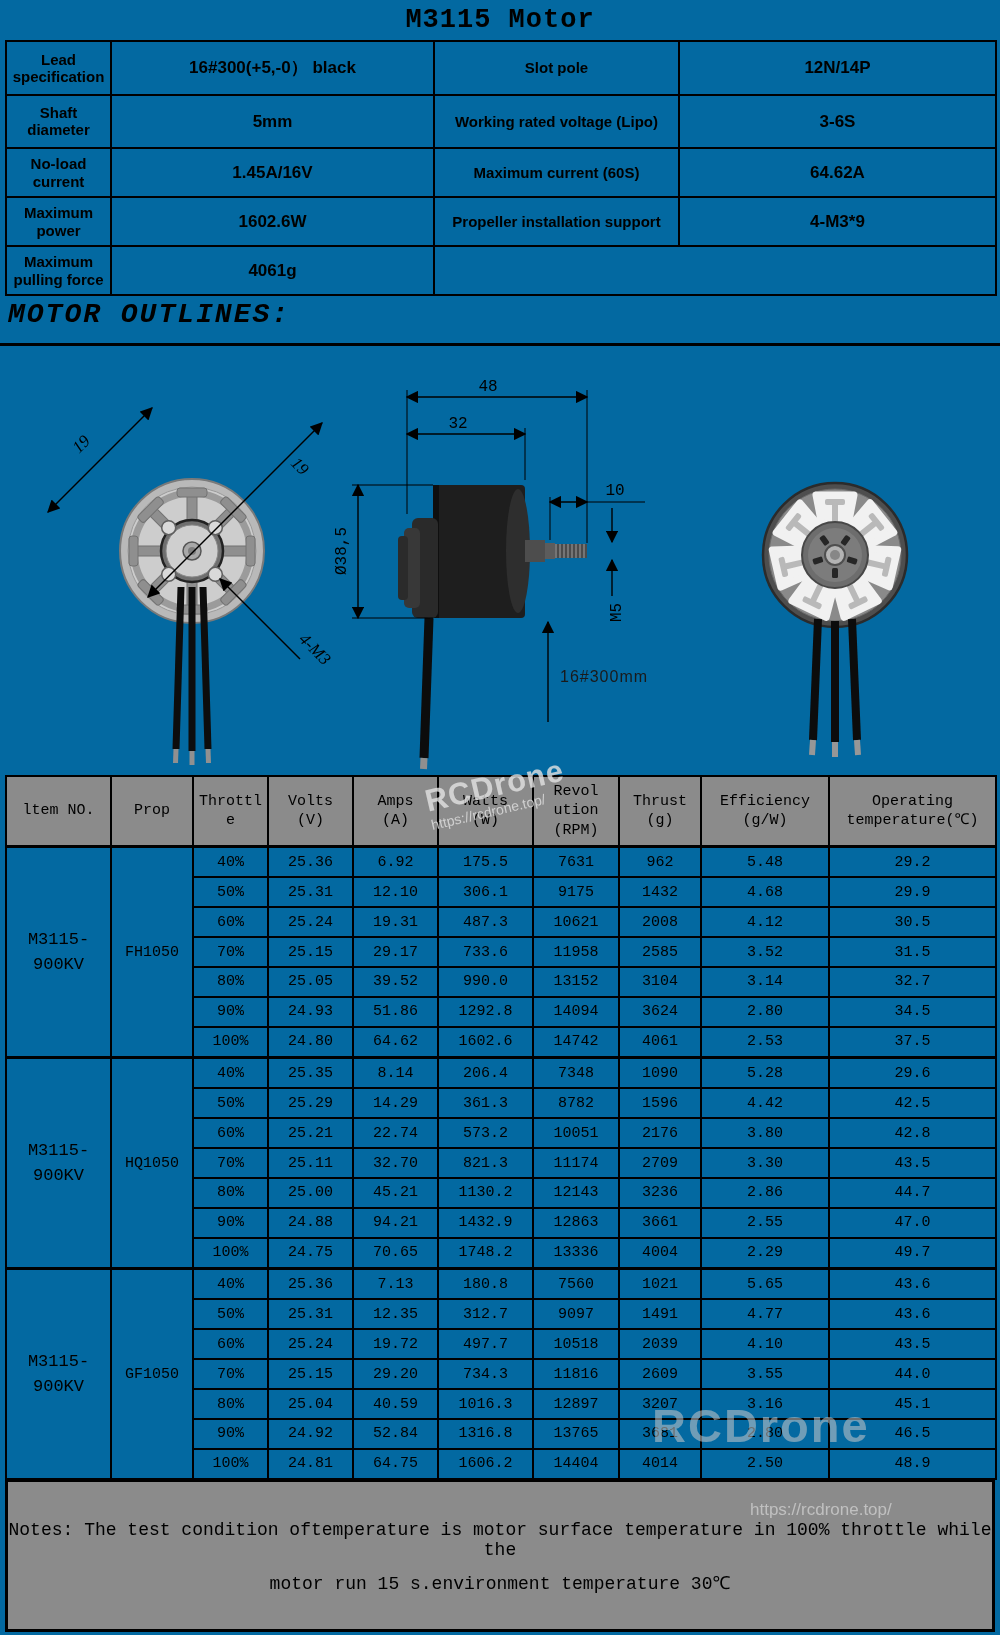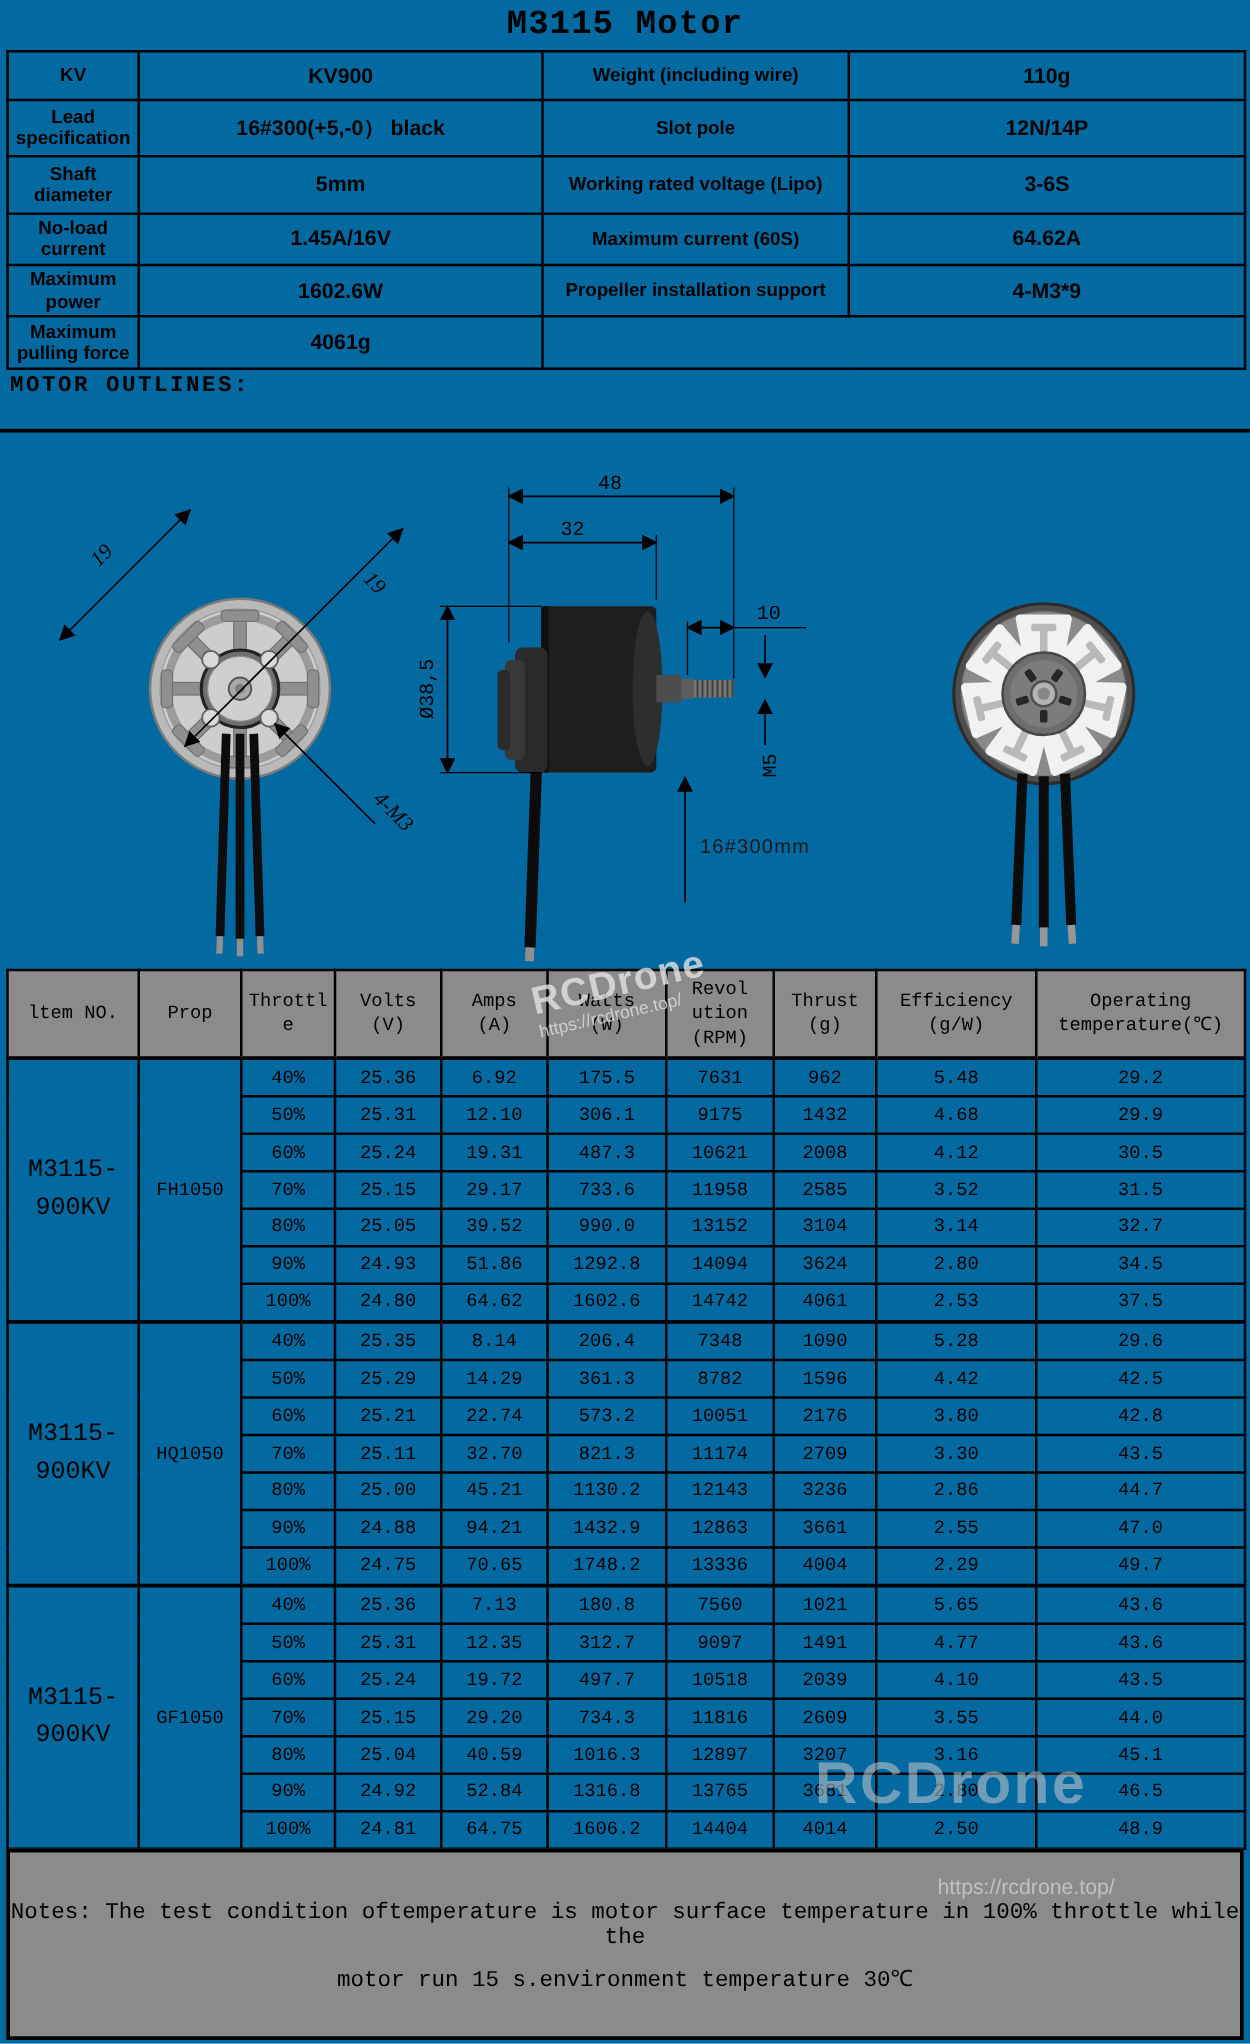--- a/index.html
+++ b/index.html
@@ -13,41 +13,41 @@
   
   .spec-table{position:absolute;left:5px;top:40px;width:990px;height:256px;
               border-collapse:collapse;table-layout:fixed;text-align:center;
               font-family:"Liberation Sans",sans-serif;font-weight:bold;}
   .spec-table td{border:2px solid #000;padding:0 4px;line-height:1.15;}
   .spec-table .lbl{font-size:15px;}
   .spec-table .val{font-size:17px;}
 
   
   .outlines-heading{position:absolute;left:8px;top:299px;
-                    font-family:"Liberation Mono",monospace;font-size:18px;font-weight:600;letter-spacing:2px;}
+                    font-family:"Liberation Mono",monospace;font-size:28px;font-weight:600;letter-spacing:2px;font-style:italic;}
   .rule{position:absolute;left:0;top:343px;width:1000px;height:3px;background:#000;}
 
   
   .drawing{position:absolute;left:0;top:350px;}
   .dim{stroke:#000;stroke-width:1.4;fill:none;}
   .ext{stroke:#000;stroke-width:1;fill:none;}
   .dimtext{font-family:"Liberation Serif",serif;font-style:italic;font-size:17px;fill:#000;}
   .dimtext2{font-family:"Liberation Mono",monospace;font-size:16px;fill:#000;}
   .wiretext{font-family:"Liberation Sans",sans-serif;font-size:16px;letter-spacing:1px;fill:#1a1a1a;}
 
   
   .perf-table{position:absolute;left:5px;top:775px;width:990px;height:705px;
               border-collapse:collapse;table-layout:fixed;text-align:center;
               font-family:"Liberation Mono",monospace;font-size:15px;}
   .perf-table th,.perf-table td{border:2px solid #000;padding:0 2px;}
   .perf-table thead th{background:#8b8b8b;height:68px;font-weight:normal;line-height:1.3;
                        border-bottom:3px solid #000;}
   .perf-table thead th span{display:block;}
   .perf-table tbody tr.group-start td{border-top:3px solid #000;}
-  .perf-table .item-cell{font-size:20px;line-height:1.5;}
+  .perf-table .item-cell{font-size:17px;line-height:1.5;}
   .perf-table .item-cell span{display:block;}
 
   
   .notes{position:absolute;left:5px;top:1479px;width:984px;height:147px;background:#8b8b8b;
          border:3px solid #000;text-align:center;
          font-family:"Liberation Mono",monospace;font-size:18px;}
   .notes .l1{margin-top:38px;}
   .notes .l2{margin-top:10px;}
 
   
@@ -66,26 +66,20 @@
   <div class="title">M3115 Motor</div>
 
   <table class="spec-table">
     <colgroup>
         <col style="width:105px">
         <col style="width:323px">
         <col style="width:245px">
         <col style="width:317px">
       </colgroup>
     <tbody>
-      <tr style="height:34px">
-        <td class="lbl">KV</td>
-        <td class="val">KV900</td>
-        <td class="lbl">Weight (including wire)</td>
-        <td class="val">110g</td>
-      </tr>
       <tr style="height:40px">
         <td class="lbl">Lead specification</td>
         <td class="val">16#300(+5,-0） black</td>
         <td class="lbl">Slot pole</td>
         <td class="val">12N/14P</td>
       </tr>
       <tr style="height:40px">
         <td class="lbl">Shaft diameter</td>
         <td class="val">5mm</td>
         <td class="lbl">Working rated voltage (Lipo)</td>

